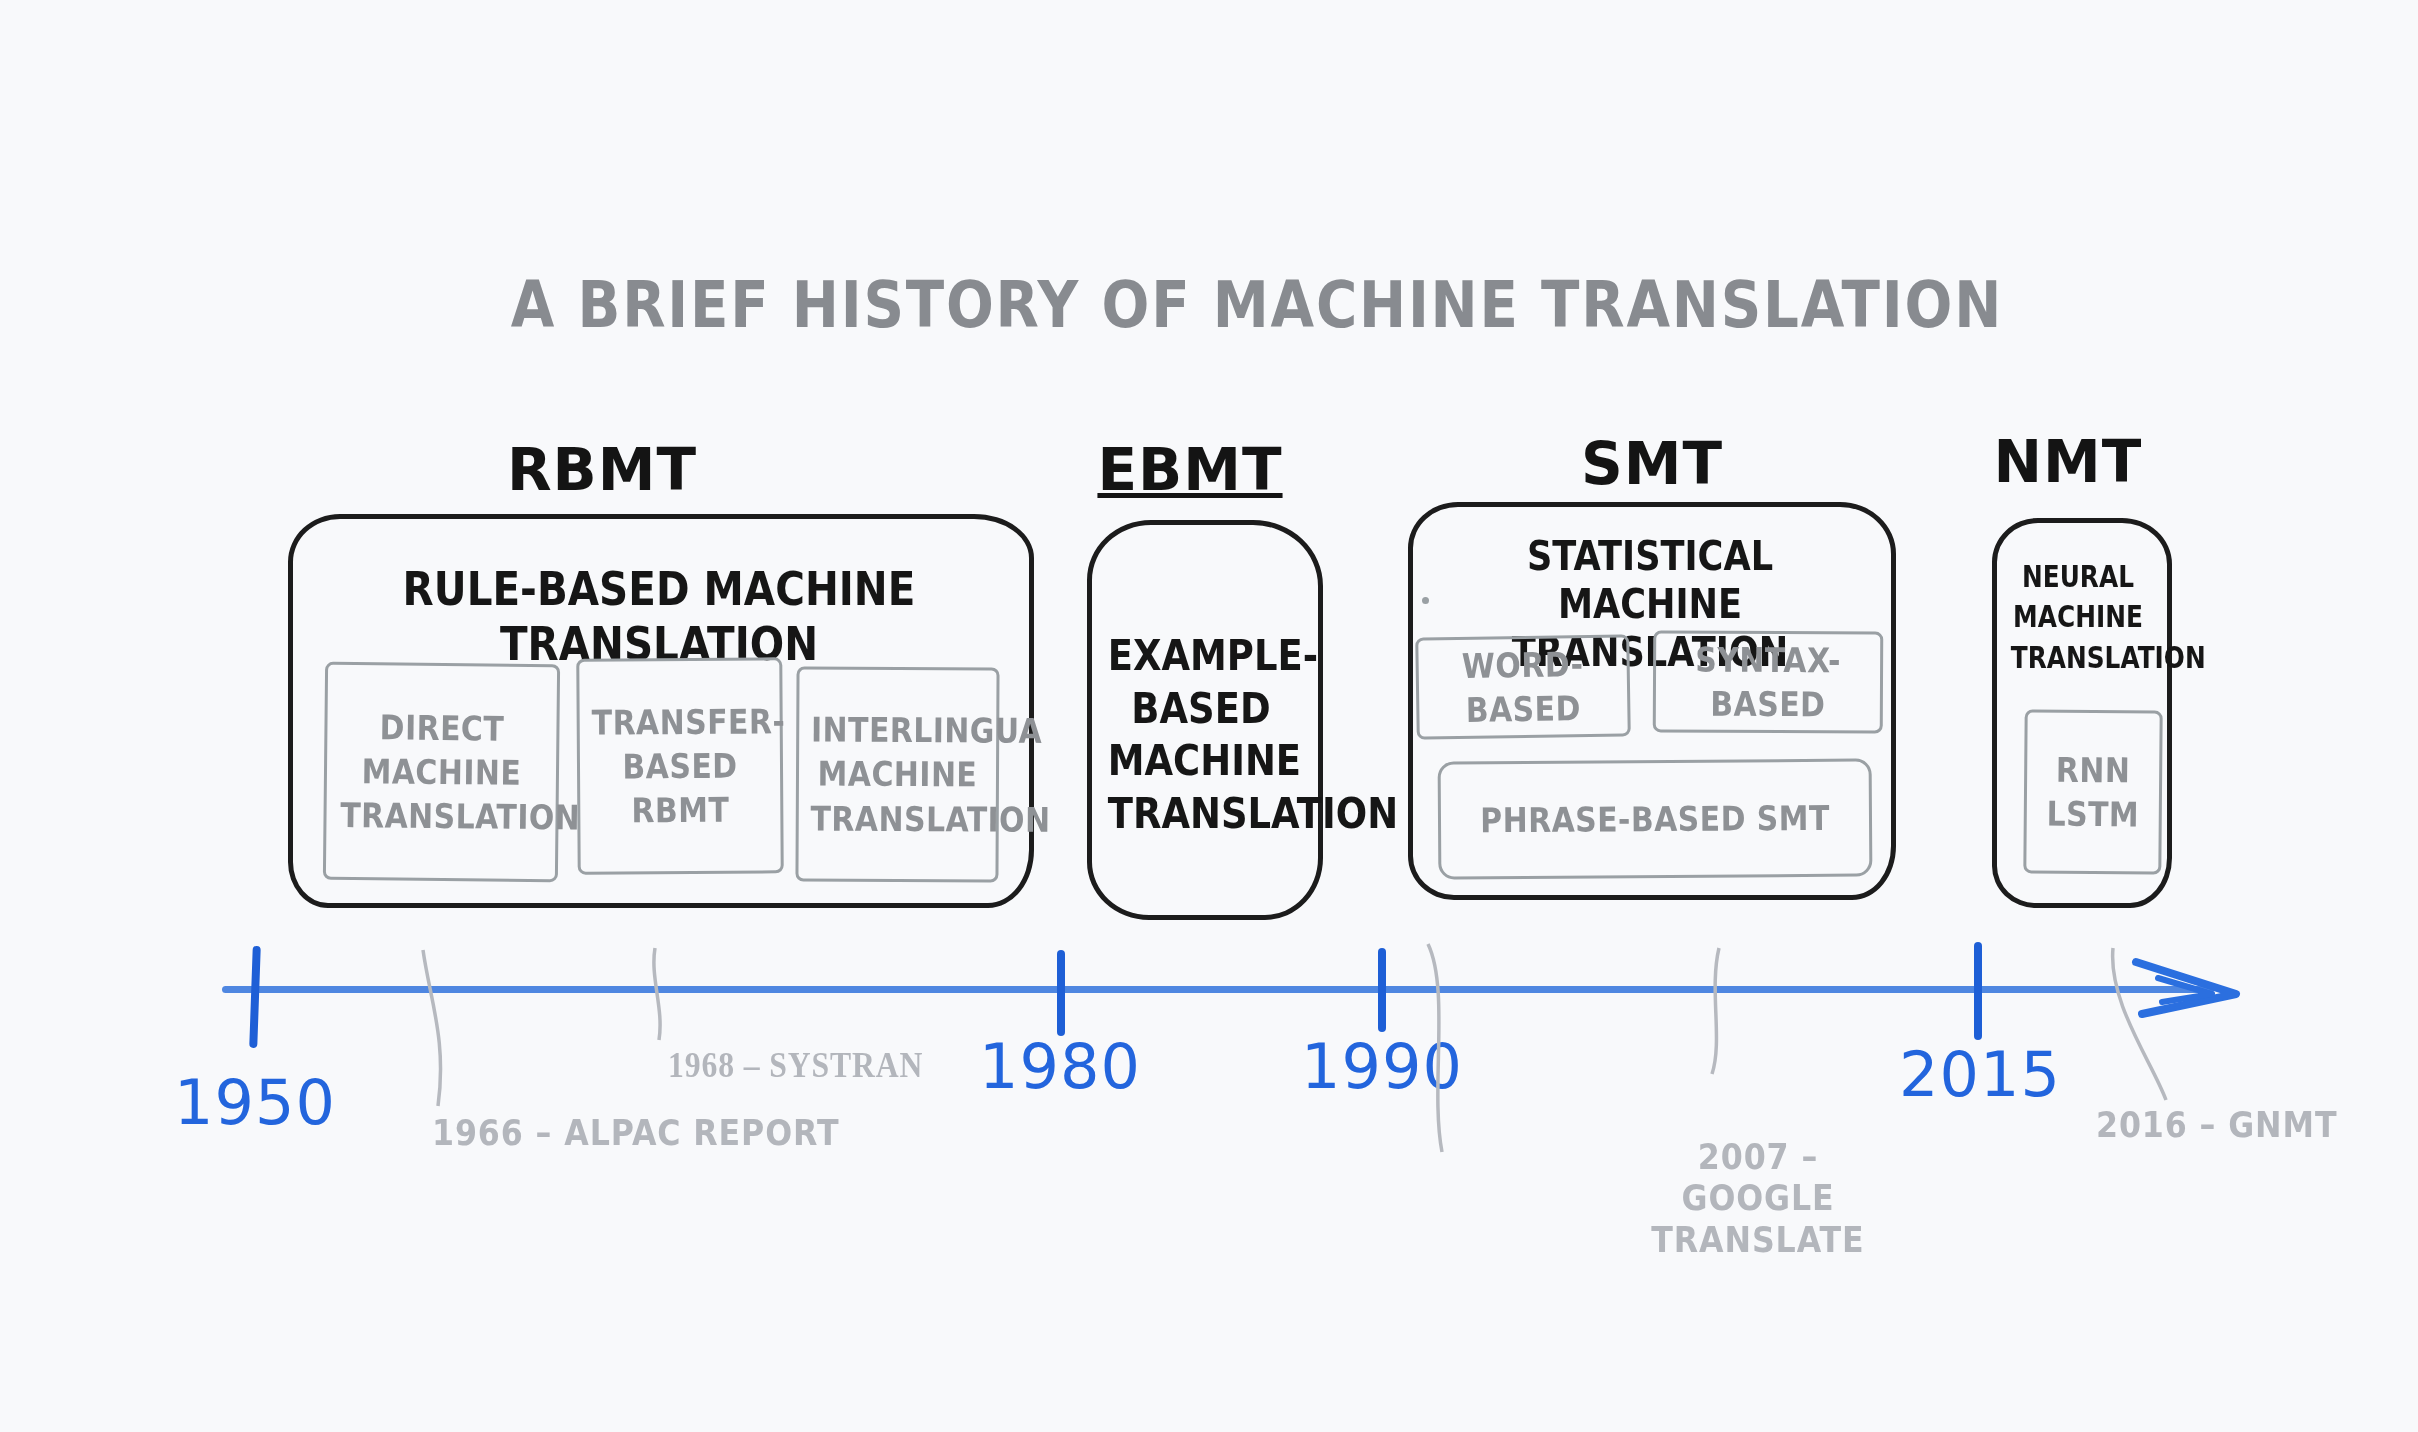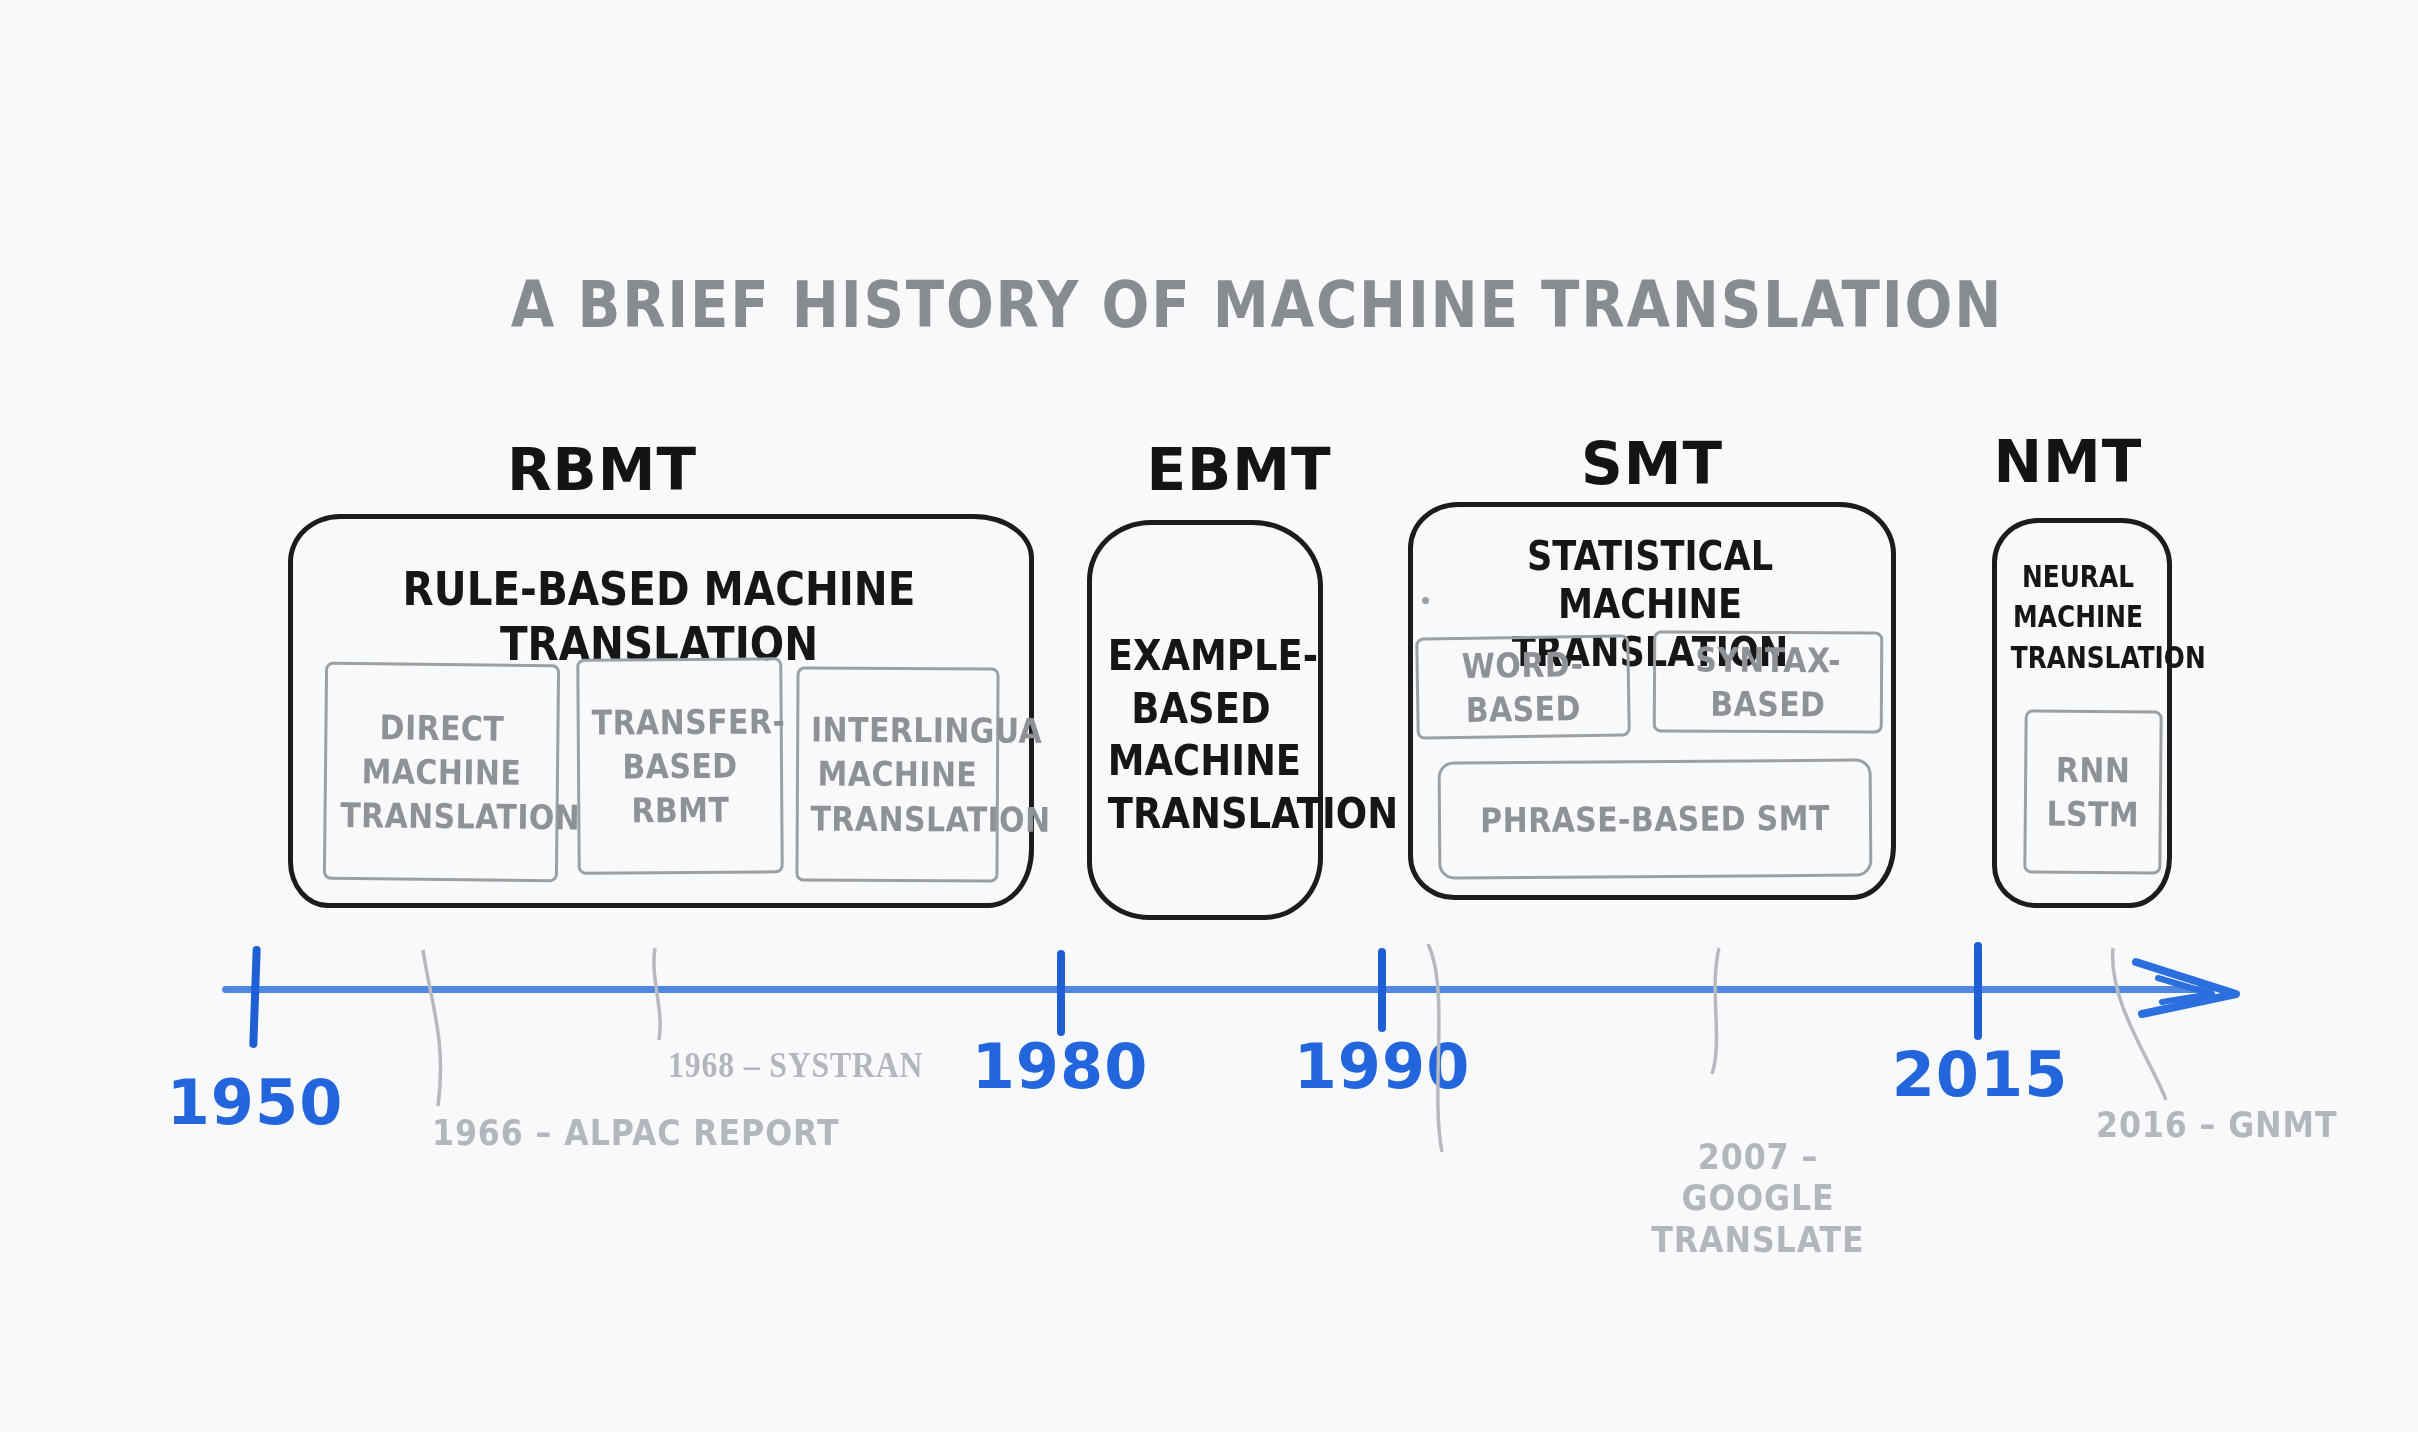--- a/index.html
+++ b/index.html
@@ -40,21 +40,21 @@
     font-weight:700;color:#161616;
   }
   .tl-line{
     position:absolute;background:#4f87e1;border-radius:4px;
   }
   .tl-tick{
     position:absolute;background:#1e5fd6;border-radius:4px;width:8px;
   }
   .tl-year{
     position:absolute;width:220px;text-align:center;
-    color:#2365dd;font-size:62px;font-weight:700;letter-spacing:1px;
+    color:#2365dd;font-size:62px;font-weight:400;letter-spacing:1px;
   }
   .note{
     position:absolute;color:#b3b6bc;font-size:36px;font-weight:700;
     letter-spacing:1px;white-space:nowrap;
   }
   .note-wrap{white-space:normal;}
   .svg-overlay{position:absolute;left:0;top:0;pointer-events:none;}
   .dot{position:absolute;width:7px;height:7px;border-radius:50%;background:#9aa0a4;}
 </style>
 </head>
@@ -76,21 +76,21 @@
   <div class="box-gray" style="left:324px;top:663px;width:229px;height:212px;transform:rotate(.6deg);">
     <span class="squish" style="width:100%;">DIRECT MACHINE TRANSLATION</span>
   </div>
   <div class="box-gray" style="left:577px;top:658px;width:200px;height:210px;transform:rotate(-.4deg);">
     <span class="squish" style="width:100%;">TRANSFER-BASED RBMT</span>
   </div>
   <div class="box-gray" style="left:796px;top:667px;width:197px;height:209px;transform:rotate(.3deg);">
     <span class="squish" style="width:100%;">INTERLINGUA MACHINE TRANSLATION</span>
   </div>
 
-  <div class="era-label" style="left:1129px;top:436px;">
+  <div class="era-label" style="left:1080px;top:436px;text-decoration:underline;">
     <span>EBMT</span>
   </div>
   <div class="box-black" style="left:1087px;top:520px;width:226px;height:390px;border-radius:64px 70px 58px 62px / 60px 66px 62px 58px;"></div>
   <div class="center-text" style="left:1095px;top:630px;width:212px;font-size:42px;line-height:1.25;">
     <span class="squish" style="width:100%;">EXAMPLE-BASED MACHINE TRANSLATION</span>
   </div>
 
   <div class="era-label" style="left:1542px;top:430px;">
     <span>SMT</span>
   </div>

